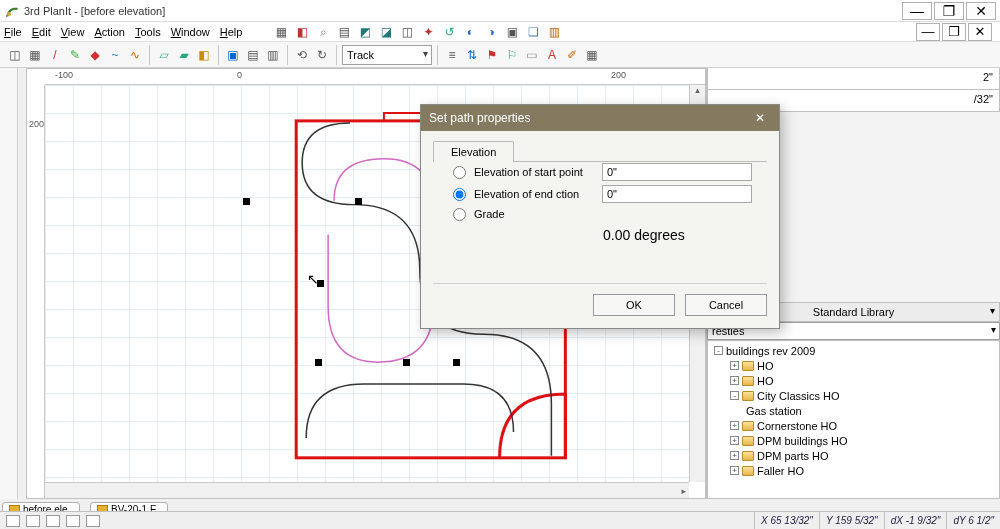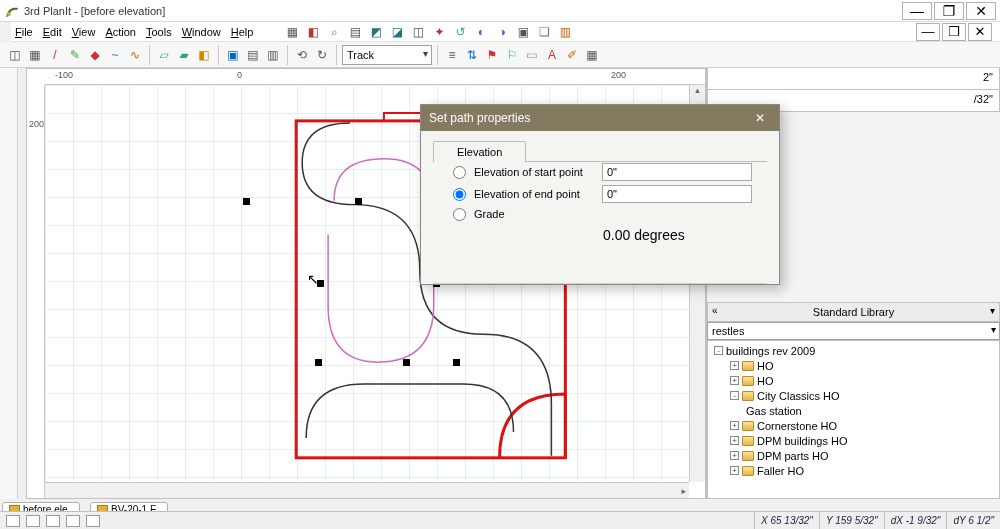--- a/index.html
+++ b/index.html
@@ -6,21 +6,21 @@
   body { font-family: "Segoe UI", Tahoma, sans-serif; font-size: 11px; background: #f0f0f0; width: 1000px; height: 529px; overflow: hidden; position: relative; color: #000; }
 
   
   .titlebar { height: 22px; background: #fff; display: flex; align-items: center; padding: 0 4px; border-bottom: 1px solid #d9d9d9; }
   .titlebar .app-icon { width: 16px; height: 16px; margin-right: 4px; }
   .titlebar .title { flex: 0 0 auto; color: #333; }
   .titlebar .spacer { flex: 1; }
   .winbtn { width: 30px; height: 18px; display: inline-flex; align-items: center; justify-content: center; border: 1px solid #b0b0b0; margin-left: 2px; background: #fdfdfd; font-size: 14px; line-height: 1; }
 
   
-  .menubar { height: 20px; background: #fff; display: flex; align-items: center; padding: 0 4px; border-bottom: 1px solid #e0e0e0; margin-left: 11px; }
+  .menubar { height: 20px; background: #fff; display: flex; align-items: center; padding: 0 4px; border-bottom: 1px solid #e0e0e0; }
   .menubar span.menu { margin-right: 10px; cursor: default; }
   .menubar span.menu u { text-decoration: underline; }
   .menubar .tool-icons { margin-left: 20px; display: flex; gap: 3px; }
   .tb-icon { width: 18px; height: 18px; border: 1px solid transparent; display: inline-flex; align-items:center; justify-content:center; font-size:12px; color:#555; }
   .menubar .mdi-btns { margin-left: auto; display:flex; gap:2px; margin-right:4px; }
   .mdi { width:24px; height:18px; border:1px solid #b0b0b0; background:#fdfdfd; display:inline-flex; align-items:center; justify-content:center; font-size:13px;}
 
   
   .toolbar2 { height: 26px; background: #f7f7f7; border-bottom: 1px solid #d0d0d0; display:flex; align-items:center; padding: 0 6px; gap:2px;}
   .toolbar2 .sep { width:1px; height:20px; background:#c8c8c8; margin: 0 3px;}
@@ -55,21 +55,21 @@
   .track-svg { position:absolute; inset:0; }
 
   
   .handle { position:absolute; width:7px; height:7px; background:#000; }
 
   
   .dialog { position:absolute; left:420px; top:104px; width:360px; background:#f4f4f0; border:1px solid #888; box-shadow: 4px 4px 12px rgba(0,0,0,.25);}
   .dialog .dlg-title { height:26px; background:#837a5f; color:#fff; display:flex; align-items:center; padding:0 8px; font-size:12px;}
   .dialog .dlg-title .dlg-x { margin-left:auto; width:22px; text-align:center; cursor:default;}
   .dialog .dlg-body { padding:10px 12px 10px 12px; }
-  .tab { display:inline-block; padding:4px 23px; border:1px solid #bcbcbc; border-bottom:none; background:#f4f4f0; border-radius:2px 2px 0 0; font-size:11px;}
+  .tab { display:inline-block; padding:4px 17px; border:1px solid #bcbcbc; border-bottom:none; background:#f4f4f0; border-radius:2px 2px 0 0; font-size:11px;}
   .tab-underline { height:1px; background:#bcbcbc; margin-top:-1px;}
   .section-label { font-size:11px; margin:10px 0 6px 2px;}
   .radio-row { display:flex; align-items:center; margin:1px 0 4px 20px; gap:8px;}
   .radio-row input[type=radio]{ margin-top:1px;}
   .radio-row label{ width:120px; font-size:11px;}
   .radio-row .txt { border:1px solid #a8a8a8; background:#fff; height:18px; width:150px; padding:0 4px; font-size:11px; display:flex; align-items:center;}
   .deg-row { margin:6px 0 0 170px; font-size:14px;}
   .dlg-buttons { display:flex; justify-content:flex-end; gap:10px; padding:10px 12px 12px; }
   .dlg-buttons button { width:82px; height:22px; border:1px solid #9a9a9a; background:#f7f7f5; font-size:11px;}
 
@@ -293,30 +293,34 @@
     <span class="tab">Elevation</span>
     <div class="tab-underline"></div>
 
     <div class="radio-row">
       <input type="radio" name="calc" style="">
       <label>Elevation of start point</label>
       <span class="txt">0"</span>
     </div>
     <div class="radio-row">
       <input type="radio" name="calc" checked="" style="">
-      <label>Elevation of end point</label>
+      <label>Elevation of end ction</label>
       <span class="txt">0"</span>
     </div>
     <div class="radio-row">
       <input type="radio" name="calc" style="">
       <label>Grade</label>
     </div>
     <div class="deg-row">0.00 degrees</div>
   </div>
   <div style="height:1px;background:#d0d0d0;margin:30px 12px 0;"></div>
+  <div class="dlg-buttons">
+    <button>OK</button>
+    <button>Cancel</button>
+  </div>
 </div>
 
 <div class="doc-tabs">
   <span class="doc-tab">
       <span class="ticon"></span>
       <span>before ele..</span>
     </span>
   <span class="doc-tab">
       <span class="ticon"></span>
       <span>BV-20-1 F..</span>

